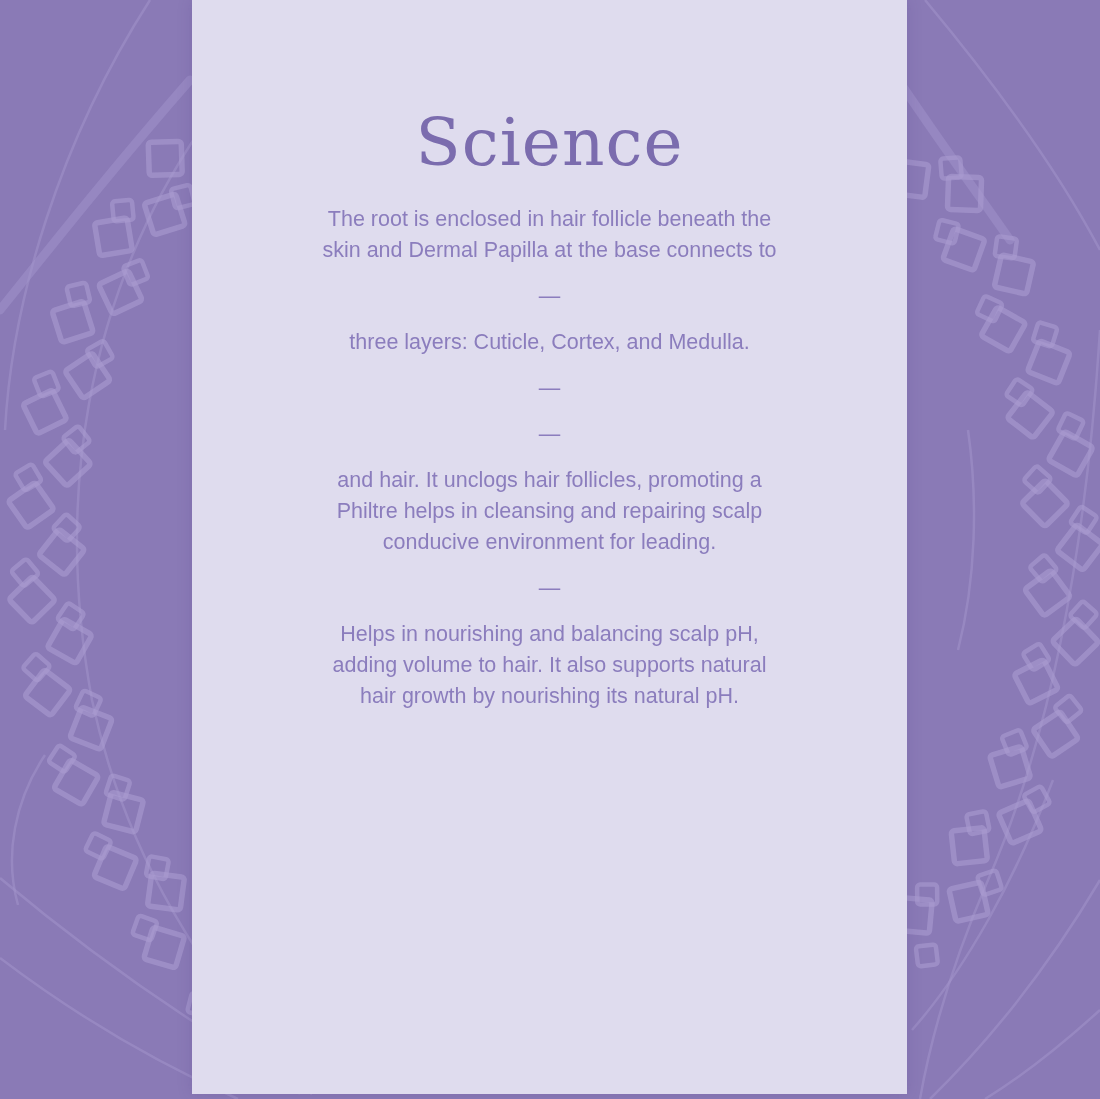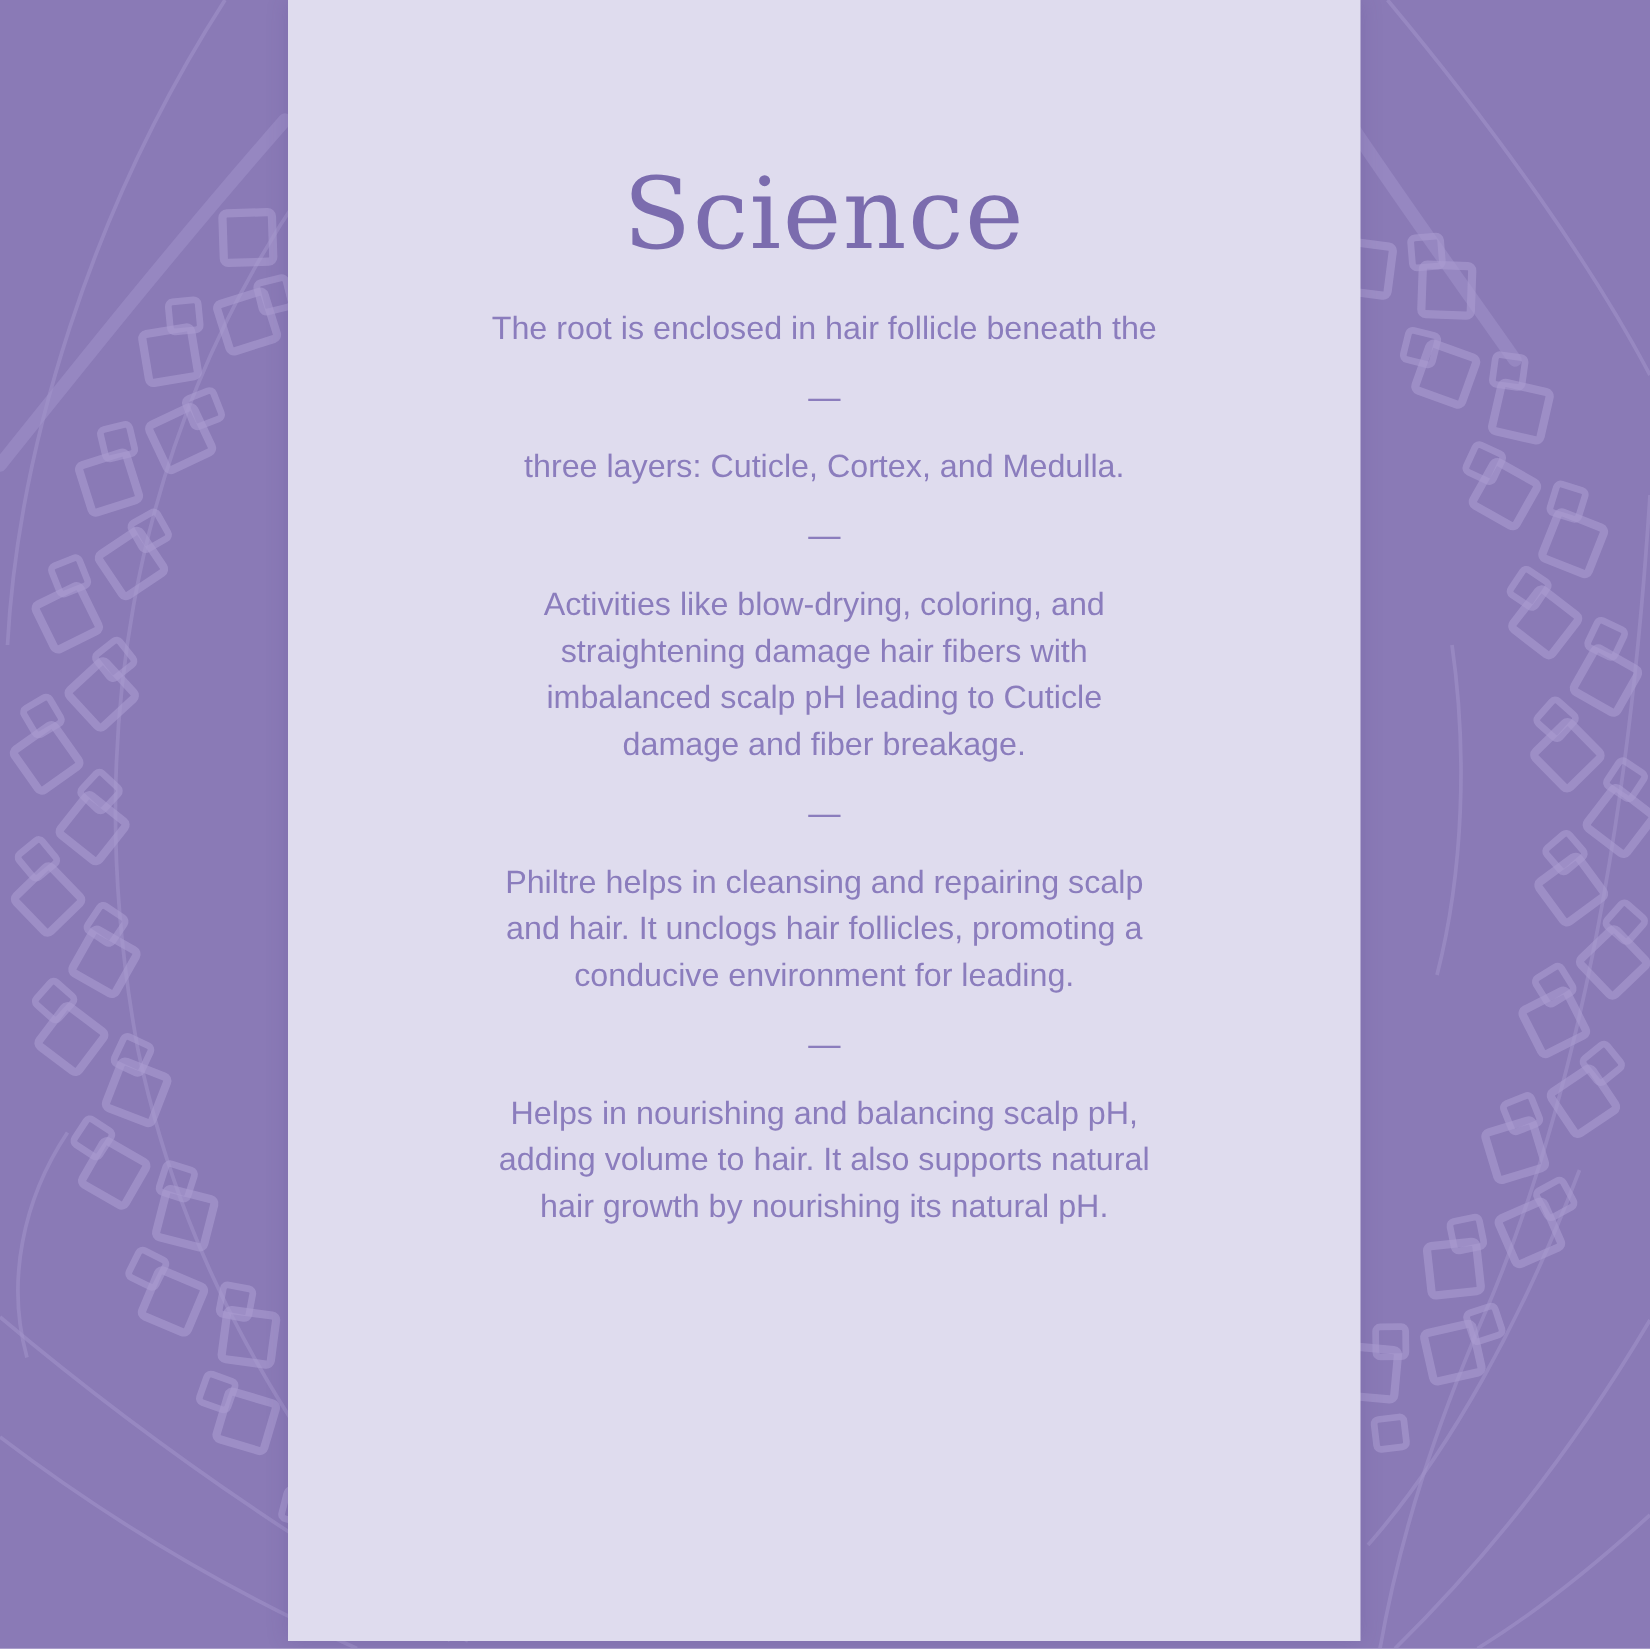--- a/index.html
+++ b/index.html
@@ -155,39 +155,34 @@
       </g>
   </svg>
 
   <div class="panel">
     <h1>Science</h1>
 
     <div class="content">
 
       <p>
         <span class="ln">The root is enclosed in hair follicle beneath the</span>
+        <span class="ln">skin and Dermal Papilla at the base connects to</span>
       </p>
       <div class="divider">—</div>
 
       <p>
         <span class="ln">three layers: Cuticle, Cortex, and Medulla.</span>
       </p>
       <div class="divider">—</div>
 
-      <p>
-        <span class="ln">Activities like blow-drying, coloring, and</span>
-        <span class="ln">straightening damage hair fibers with</span>
-        <span class="ln">imbalanced scalp pH leading to Cuticle</span>
-        <span class="ln">damage and fiber breakage.</span>
-      </p>
       <div class="divider">—</div>
 
       <p>
+        <span class="ln">and hair. It unclogs hair follicles, promoting a</span>
         <span class="ln">Philtre helps in cleansing and repairing scalp</span>
-        <span class="ln">and hair. It unclogs hair follicles, promoting a</span>
         <span class="ln">conducive environment for leading.</span>
       </p>
       <div class="divider">—</div>
 
       <p>
         <span class="ln">Helps in nourishing and balancing scalp pH,</span>
         <span class="ln">adding volume to hair. It also supports natural</span>
         <span class="ln">hair growth by nourishing its natural pH.</span>
       </p>
 

